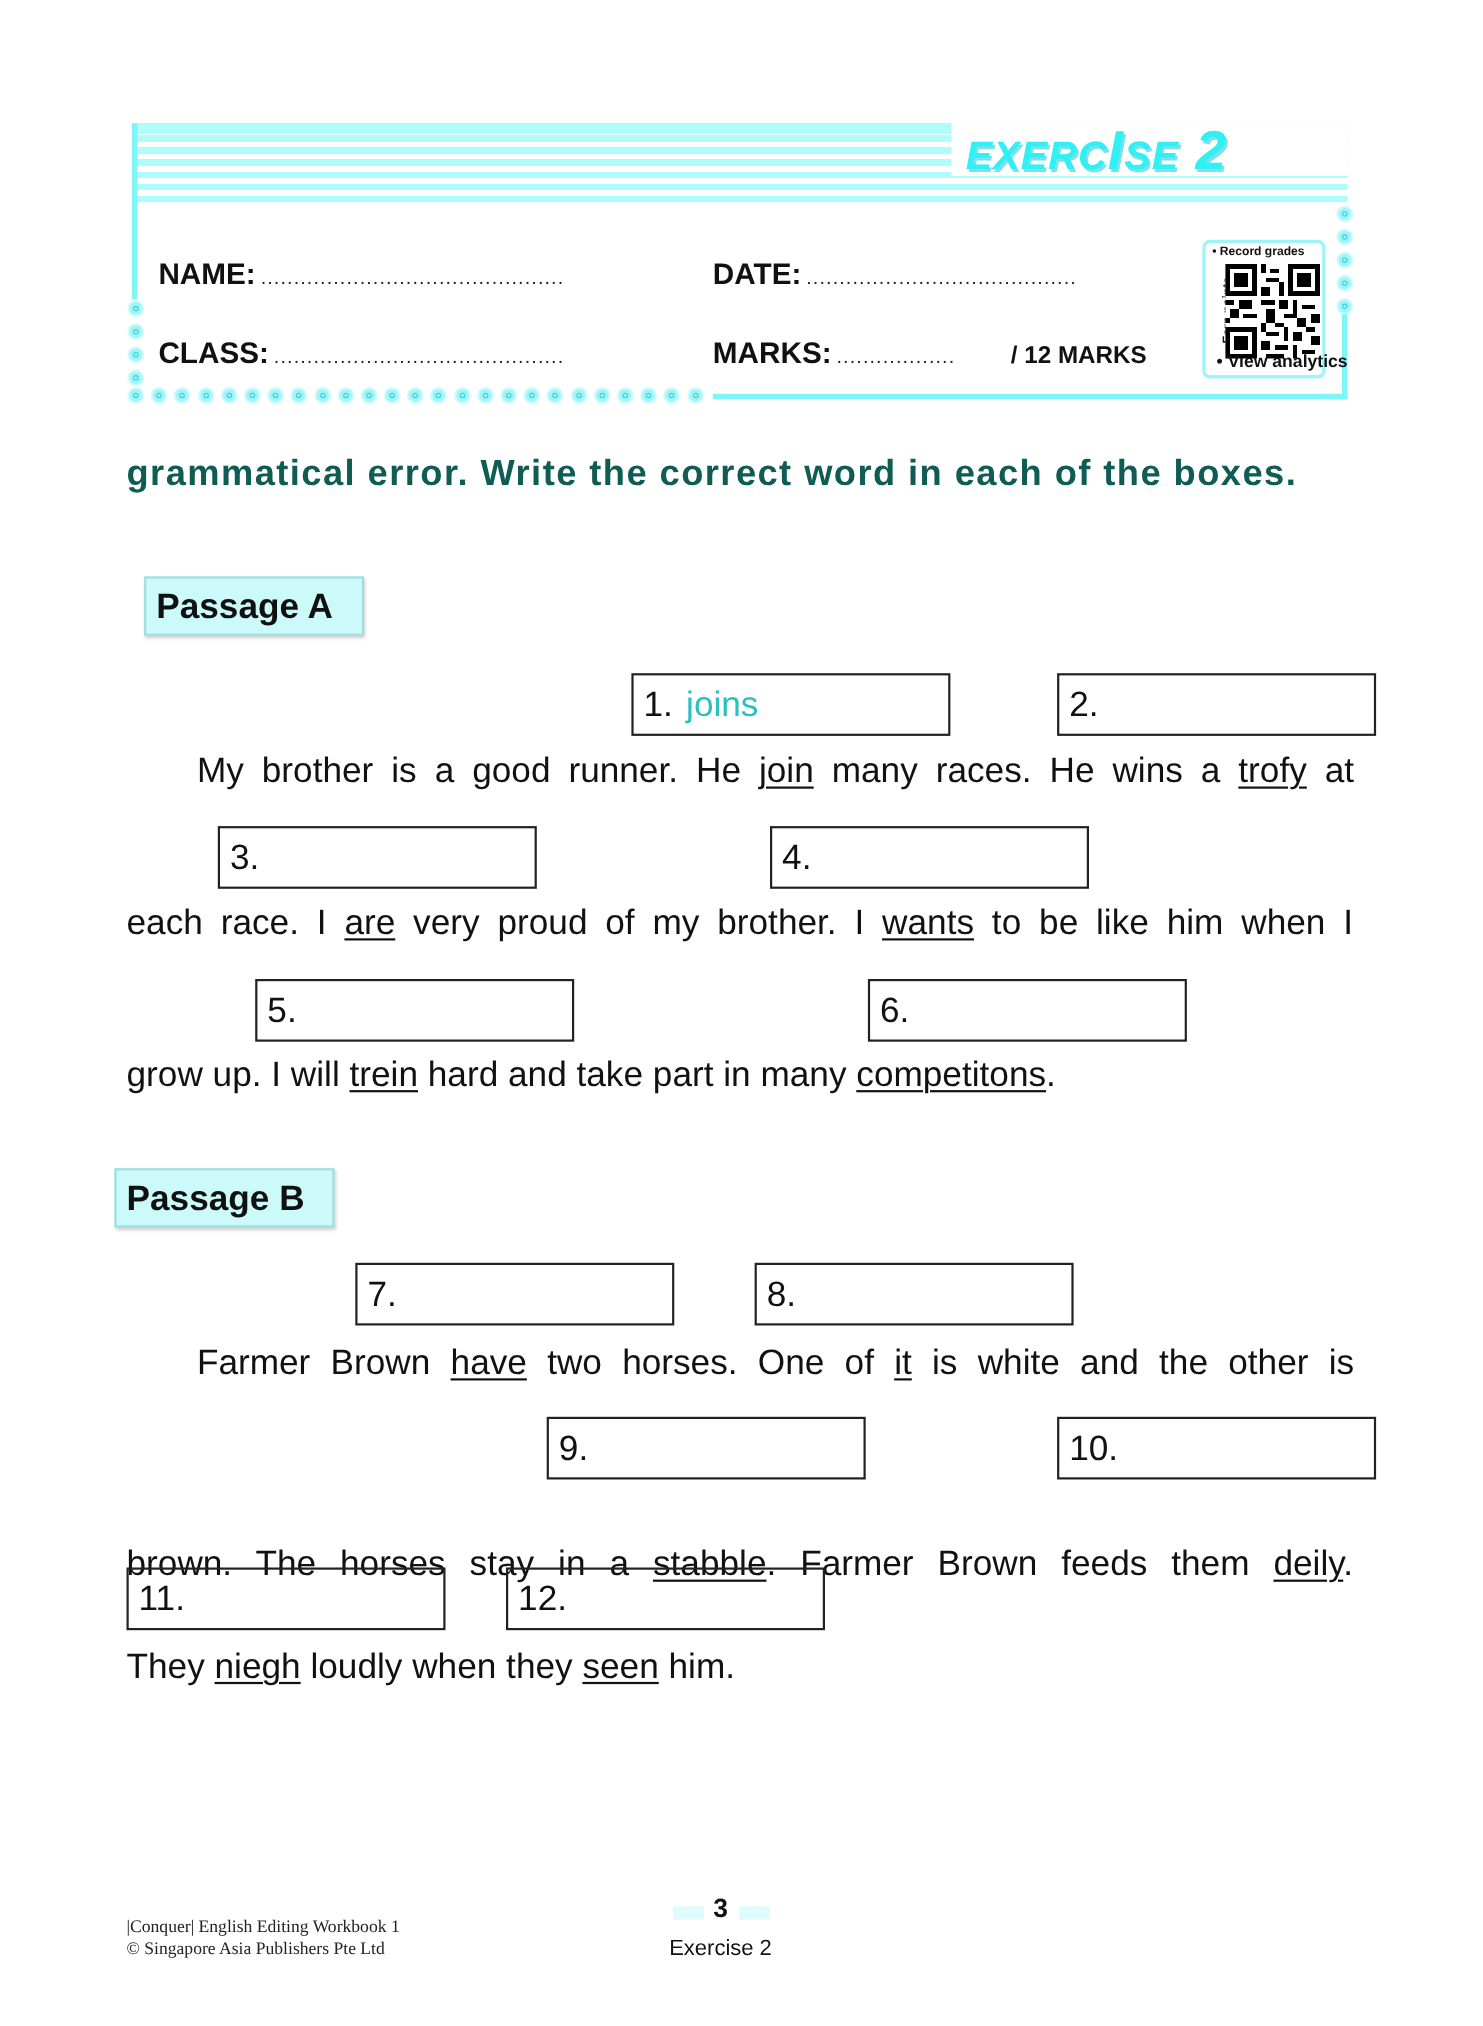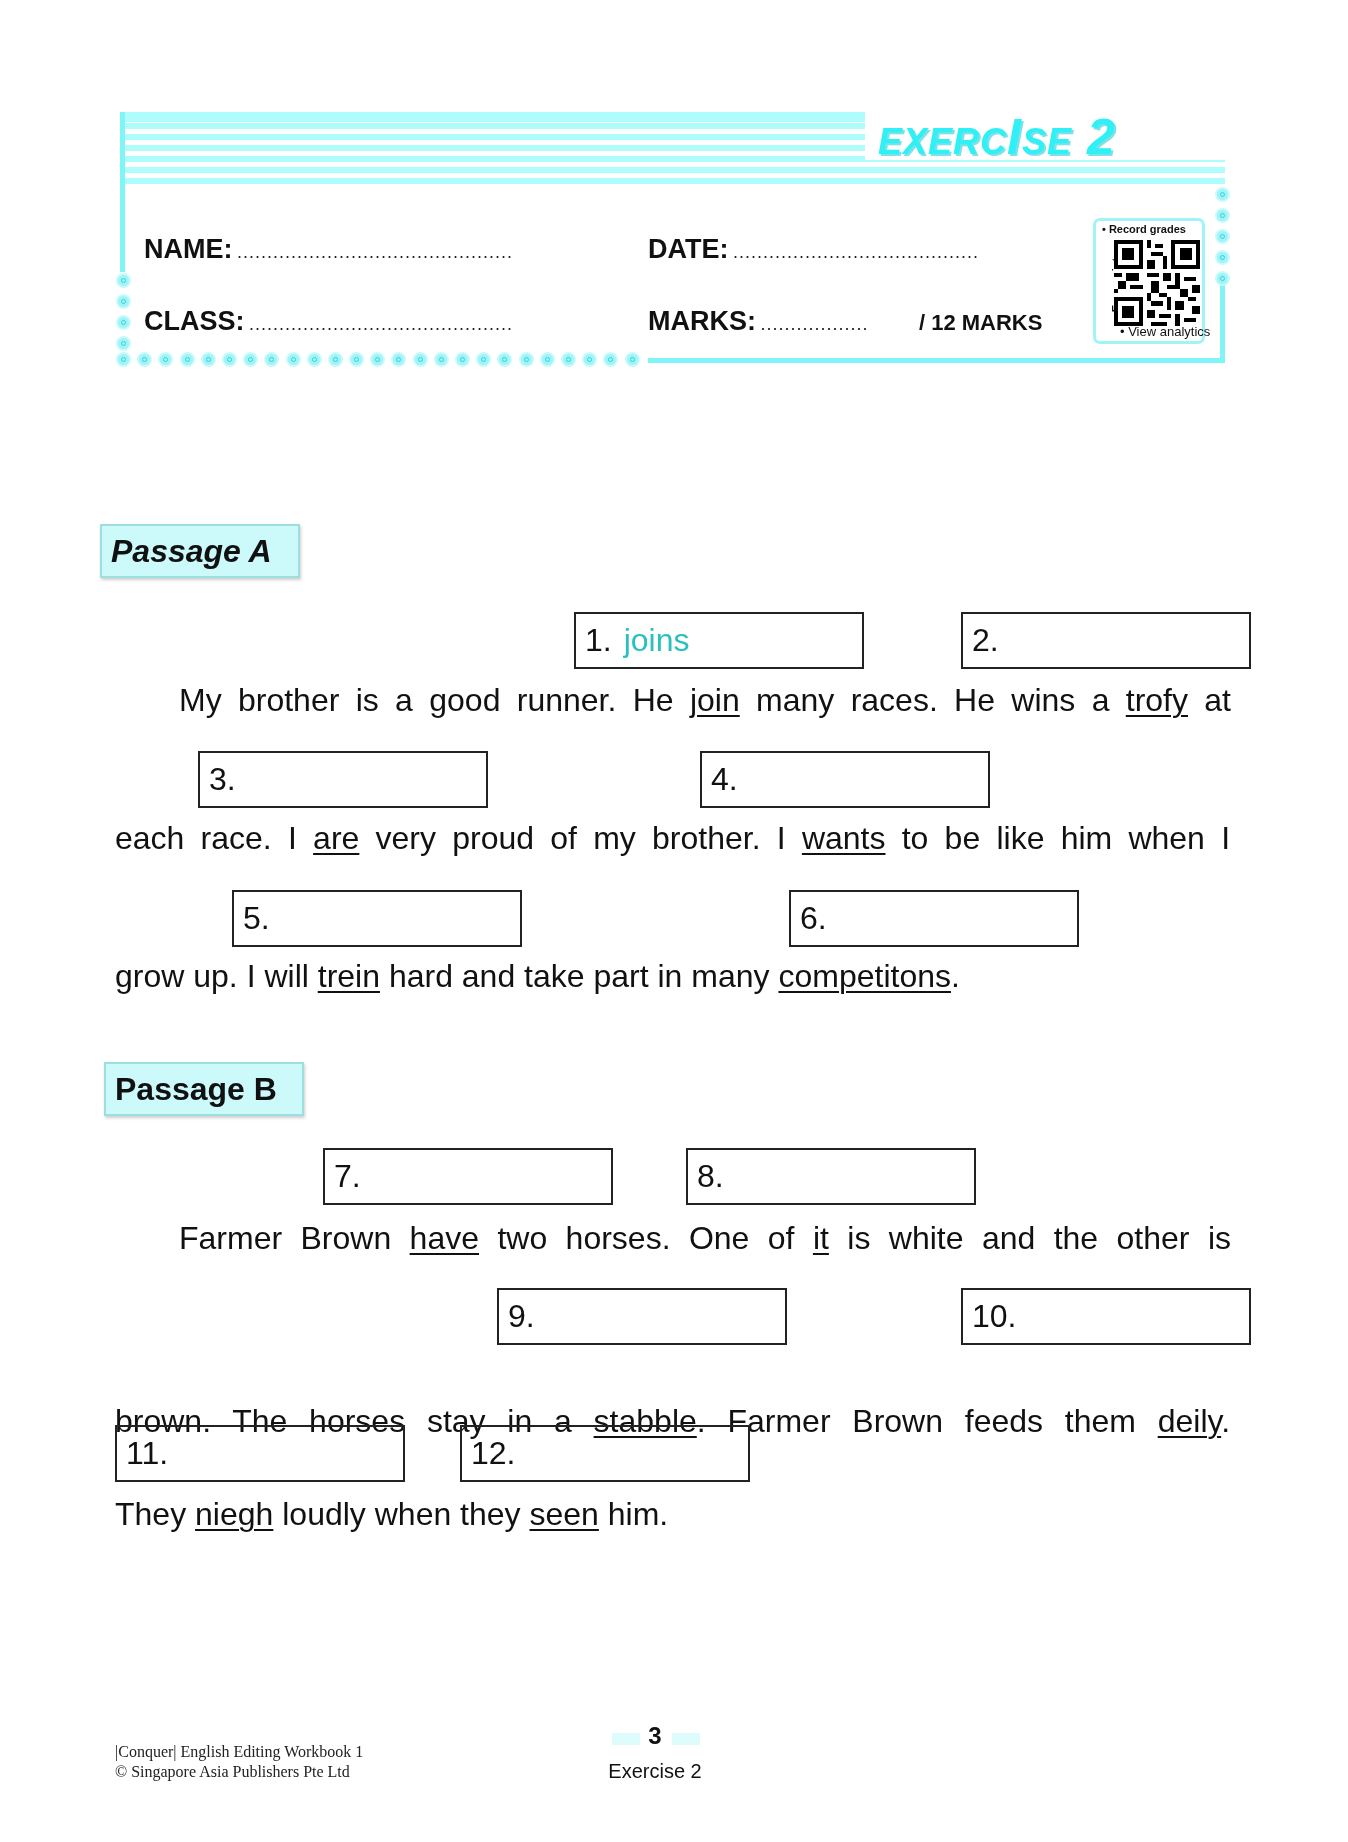--- a/index.html
+++ b/index.html
@@ -29,21 +29,21 @@
   .dot-col .dot { position: relative; }
 
   .field-label { font-size: 27px; font-weight: bold; color: #111; }
   .field-dots { font-size: 18px; letter-spacing: 1px; color: #222; }
   .marks-suffix { font-size: 22px; font-weight: bold; margin-left: 46px; }
 
   
   .qr-card { left: 1093px; top: 218px; width: 112px; height: 126px; border: 3px solid #9ff4f7;
     border-radius: 7px; background: #fff; box-sizing: border-box; }
   .qr-top { position: absolute; left: 6px; top: 2px; font-size: 11px; font-weight: bold; white-space: nowrap; }
-  .qr-bottom { position: absolute; left: 24px; bottom: 2px; font-size: 13px; font-weight: normal; white-space: nowrap; }
+  .qr-bottom { position: absolute; left: 10px; bottom: 2px; font-size: 16px; font-weight: bold; white-space: nowrap; }
   .qr-side { position: absolute; left: -10px; top: 55px; font-size: 11px; font-weight: bold;
     transform: rotate(-90deg); transform-origin: center; white-space: nowrap; }
   .qr-code { position: absolute; left: 18px; top: 19px; width: 86px; height: 86px; }
 
   
   .instr { left: 115px; top: 407px; width: 1118px; font-size: 33px; font-weight: bold; color: #0f5c55;
     line-height: 46px; letter-spacing: 1.3px; }
   .instr-line1 { text-align: justify; text-align-last: justify; display: block; }
 
   .passage-label { height: 54px; width: 200px; background: #ccfafa; border: 2px solid #9fdede;
@@ -182,23 +182,24 @@
         <rect x="11" y="18" width="3" height="1"></rect>
         <rect x="15" y="18" width="1" height="3"></rect>
         <rect x="17" y="19" width="3" height="1"></rect>
         <rect x="9" y="20" width="4" height="1"></rect>
     </g>
   </svg>
   <div class="qr-bottom">• View analytics</div>
 </div>
 
 <div class="abs instr">
-</div>
-
-<div class="abs passage-label" style="left:100px; top:524px;font-style:italic;">Passage A</div>
+  <span>grammatical error. Write the correct word in each of the boxes.</span>
+</div>
+
+<div class="abs passage-label" style="left:131px; top:524px;">Passage A</div>
 
 <div class="abs ans-box" style="left:574px; top:612px;"><span>1.</span><span class="ans">joins</span></div>
 <div class="abs ans-box" style="left:961px; top:612px;"><span>2.</span></div>
 
 <div class="abs text-line" style="left:179px; top:682px; width:1052px; text-align:justify; text-align-last:justify;">
   <span>My brother is a good runner. He </span><span class="u">join</span><span> many races. He wins a </span><span class="u">trofy</span><span> at</span>
 </div>
 
 <div class="abs ans-box" style="left:198px; top:751px;"><span>3.</span></div>
 <div class="abs ans-box" style="left:700px; top:751px;"><span>4.</span></div>

